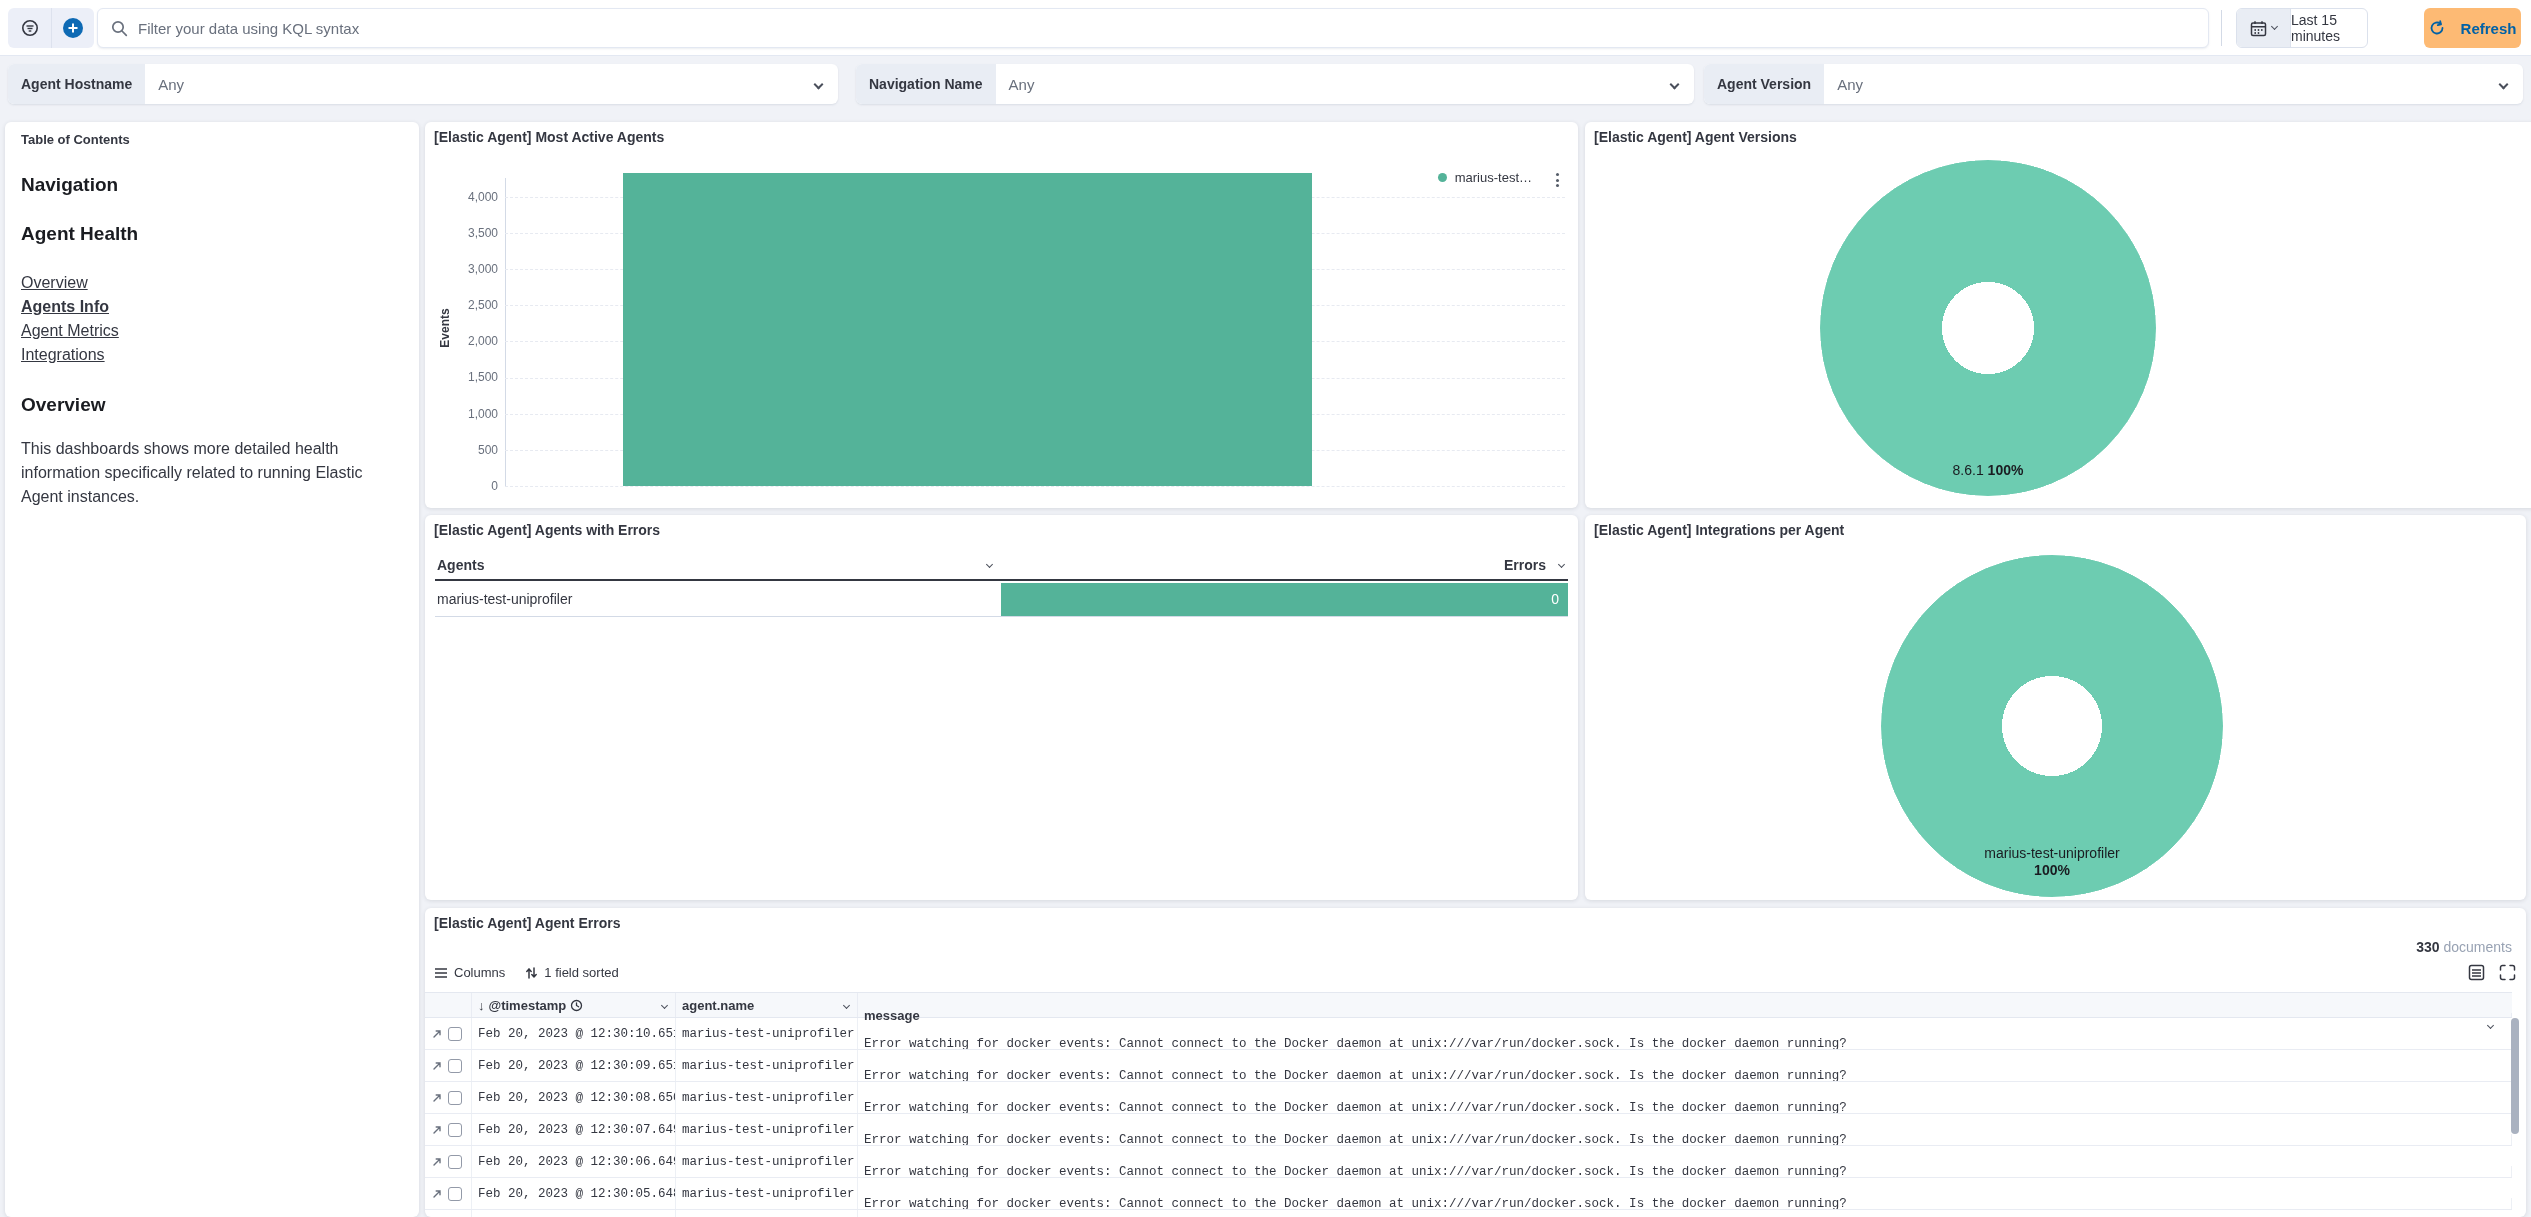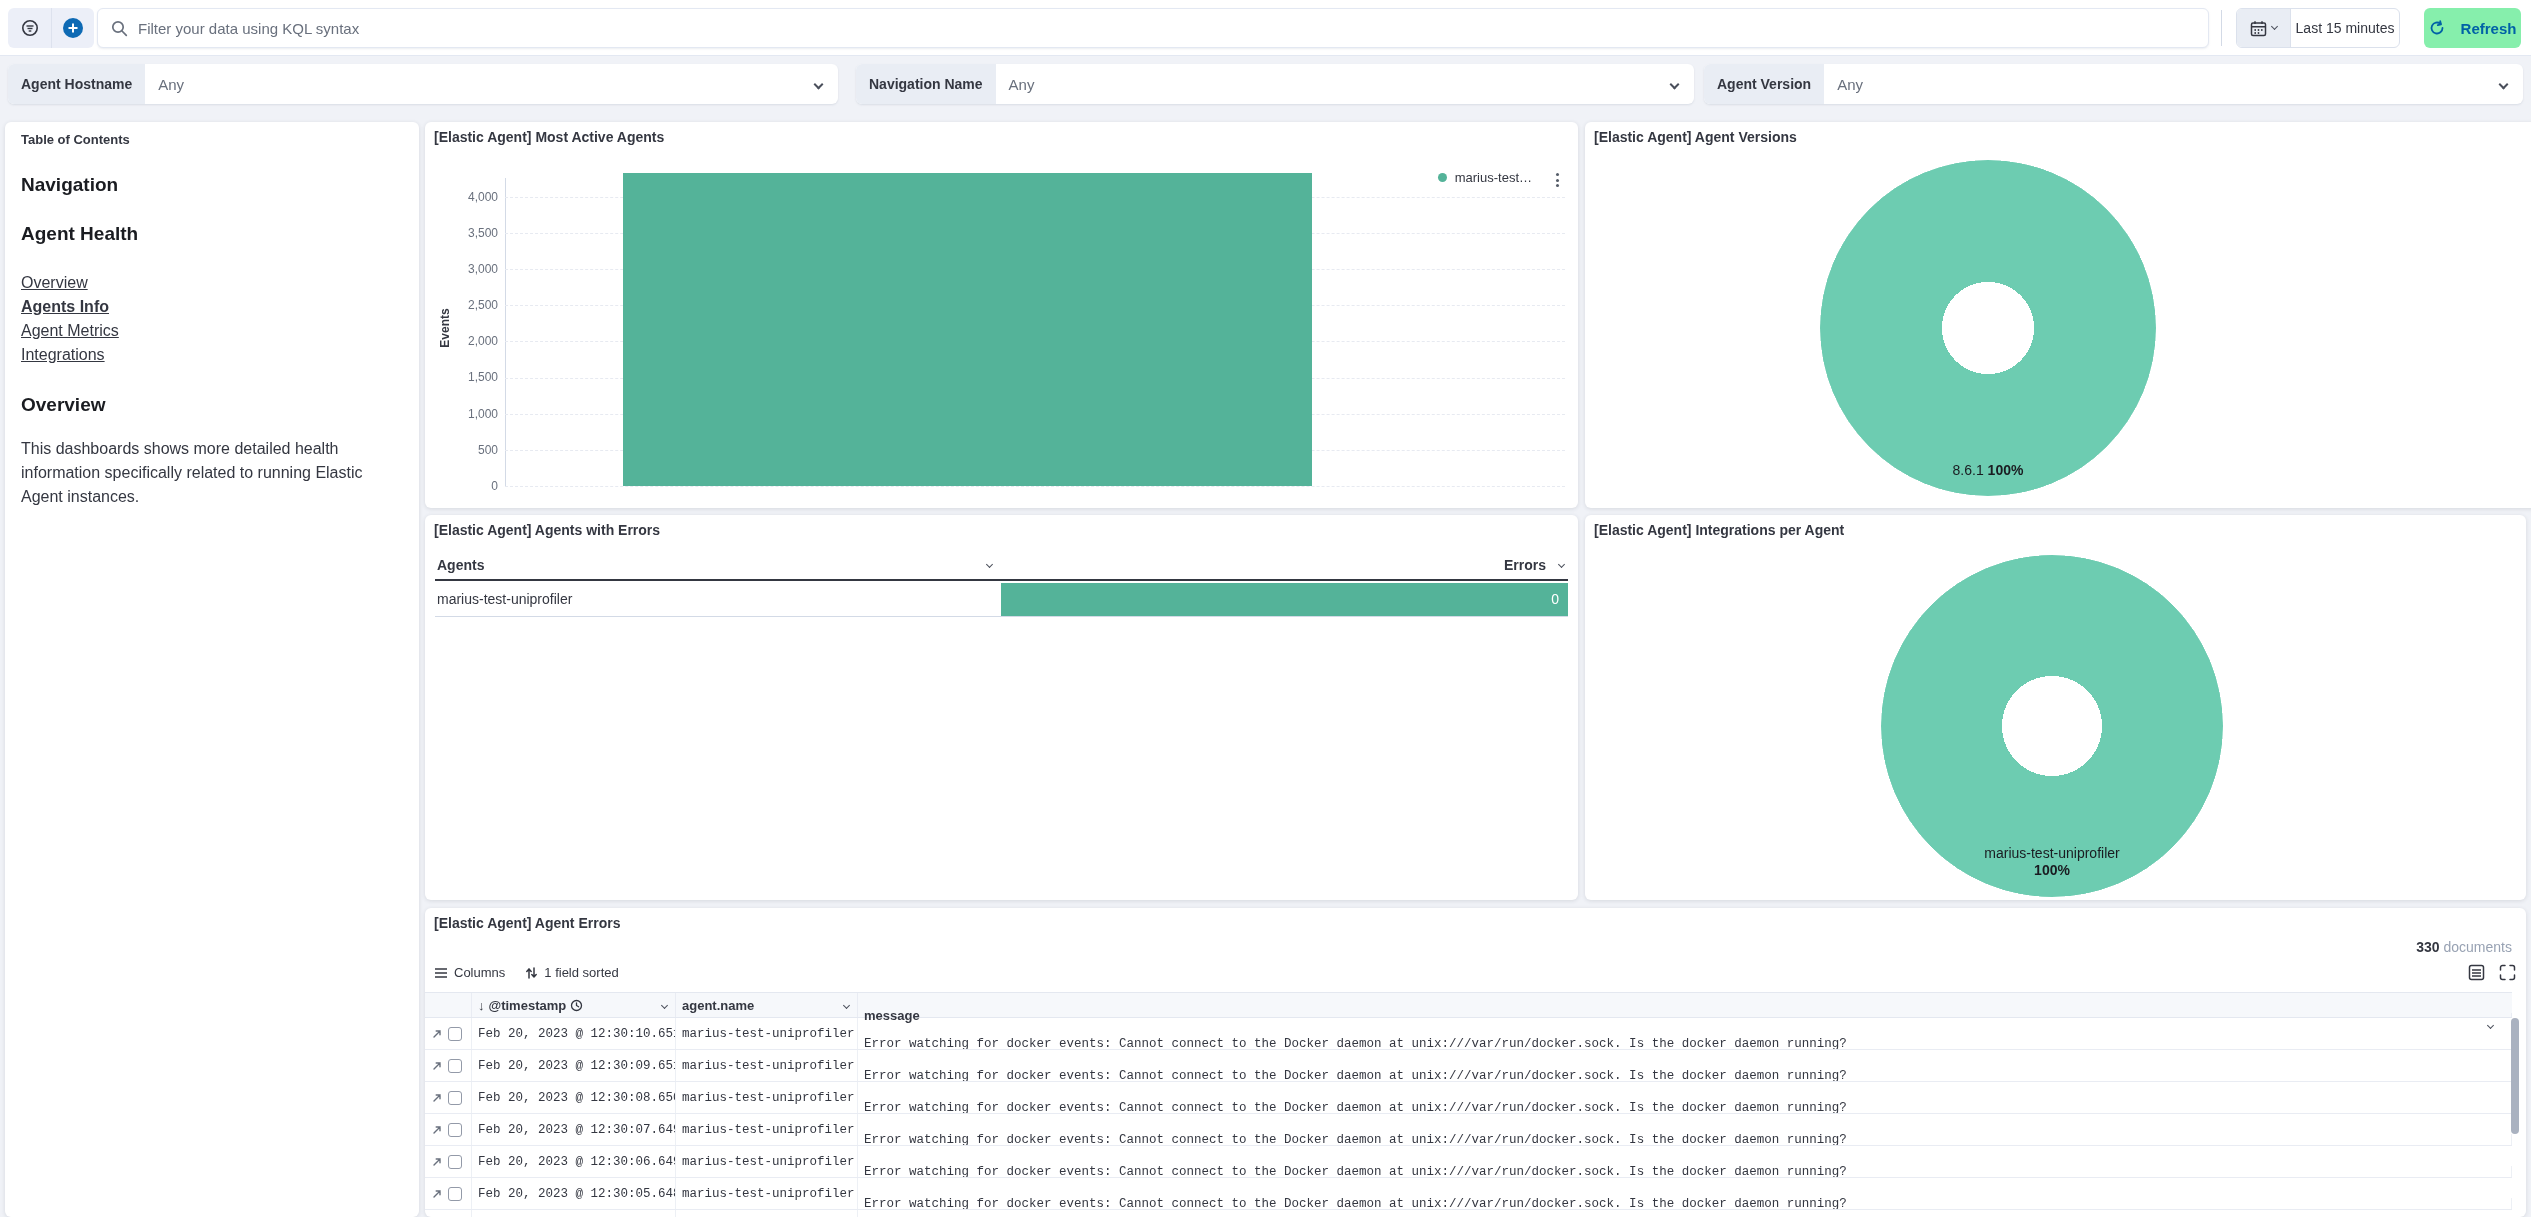--- a/index.html
+++ b/index.html
@@ -17,26 +17,26 @@
                 border-radius:6px; display:flex; align-items:center; }
   .icon-cell { width:43px; height:40px; display:flex; align-items:center; justify-content:center; cursor:pointer; }
   .icon-cell + .icon-cell { border-left:1px solid #dde2ee; }
   .searchbox { position:absolute; left:97px; top:8px; width:2112px; height:40px; background:#fff;
                border:1px solid #e3e8f2; border-radius:6px; display:flex; align-items:center;
                padding:0 13px; box-shadow:0 1px 2px rgba(152,162,179,.18); }
   .searchbox input { border:none; outline:none; flex:1; font-size:15px; color:#343741;
                      font-family:"Liberation Sans",sans-serif; margin-left:10px; background:transparent; }
   .searchbox input::placeholder { color:#69707d; }
   .tb-divider { position:absolute; left:2221px; top:10px; width:1px; height:36px; background:#d3dae6; }
-  .datepicker { position:absolute; left:2236px; top:8px; width:164px; height:40px; background:#fff;
+  .datepicker { position:absolute; left:2236px; top:8px; width:132px; height:40px; background:#fff;
                 border:1px solid #dbe1ec; border-radius:6px; display:flex; overflow:hidden; }
   .dp-quick { width:54px; background:#e9edf4; border-right:1px solid #dbe1ec; display:flex;
               align-items:center; justify-content:center; gap:5px; cursor:pointer; }
   .dp-text { flex:1; display:flex; align-items:center; justify-content:center; font-size:14px; color:#343741; }
-  .refresh-btn { position:absolute; left:2424px; top:8px; width:97px; height:40px; background:#86efac;
+  .refresh-btn { position:absolute; left:2424px; top:8px; width:97px; height:40px; background:#fdba74;
                  border:none; border-radius:6px; color:#0061a6; font-size:15px; font-weight:700;
                  font-family:"Liberation Sans",sans-serif; display:flex; align-items:center;
                  justify-content:center; gap:16px; cursor:pointer; }
   
   .filter-group { position:absolute; top:64px; height:40px; background:#fff; border-radius:6px;
                   display:flex; align-items:stretch; box-shadow:0 1px 2px rgba(152,162,179,.25); }
   .fg-label { background:#e9edf4; border-radius:6px 0 0 6px; padding:0 13px; font-size:14px; font-weight:700;
               display:flex; align-items:center; color:#343741; white-space:nowrap; }
   .fg-value { flex:1; display:flex; align-items:center; padding-left:13px; font-size:15px; color:#69707d; }
   .fg-chev  { display:flex; align-items:center; padding-right:16px; }

